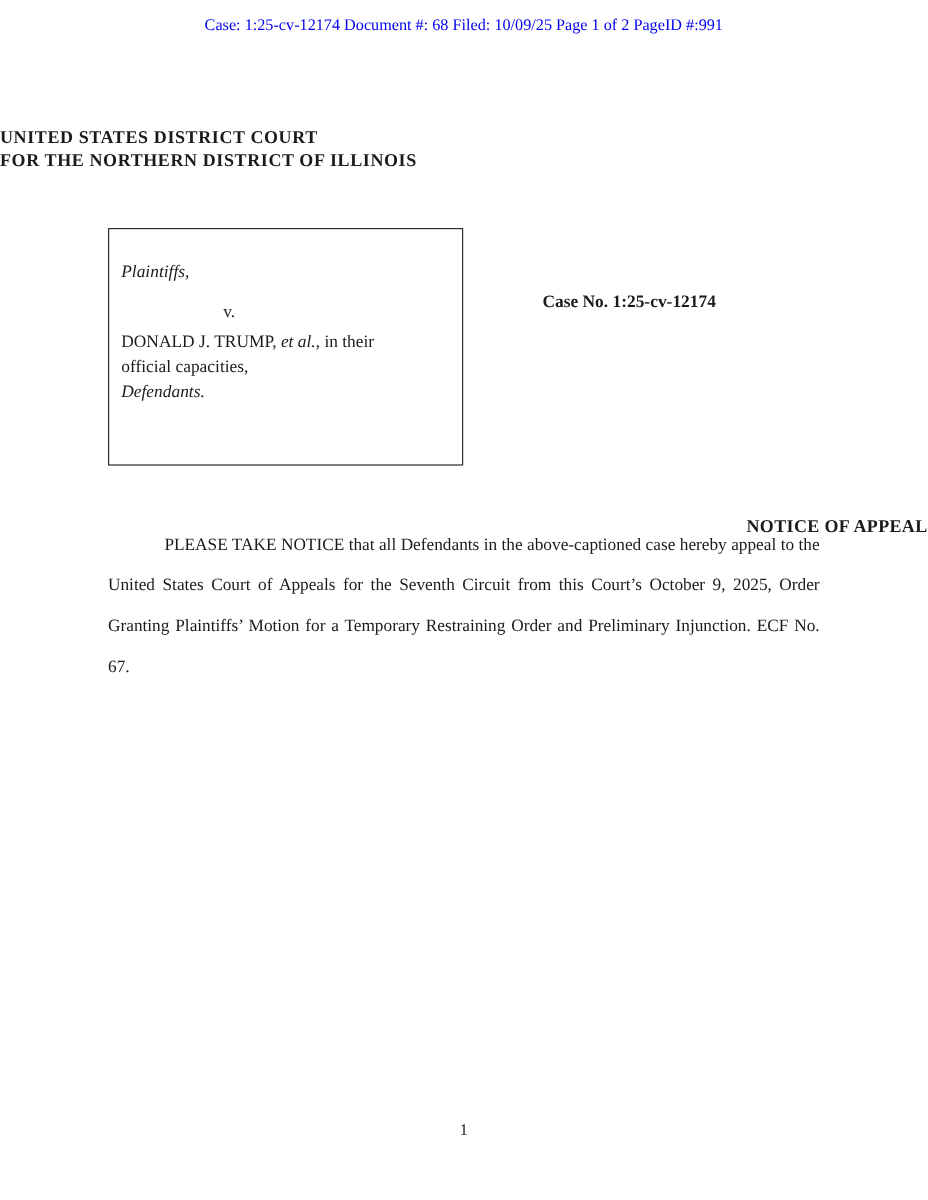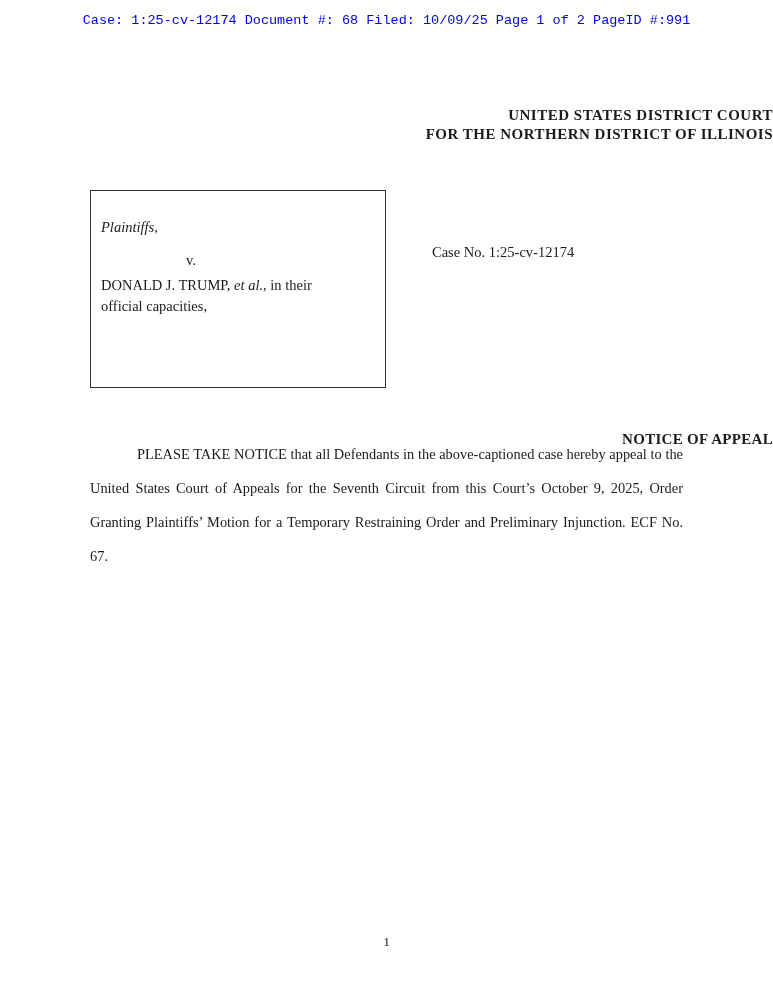--- a/index.html
+++ b/index.html
@@ -10,28 +10,28 @@
     background: #ffffff;
     font-family: "Liberation Serif", serif;
     color: var(--text-color, #1b1b1b);
     position: relative;
     overflow: hidden;
   }
   .stamp {
     position: absolute;
     top: 13px; left: 0; width: 100%;
     text-align: center;
-    font-family: Liberation Mono, monospace;
+    font-family: Liberation Serif, serif;
     font-size: 13.5px;
     color: var(--stamp-color, #0101ee);
   }
   .court-heading {
     position: absolute;
     top: 106px; left: 0; width: 100%;
-    text-align: right;
+    text-align: left;
     font-weight: bold;
     font-size: 15px;
     line-height: 19px;
     letter-spacing: 0.5px;
   }
   .caption-box {
     position: absolute;
     top: 190px; left: 90px;
     width: 296px; height: 198px;
     border: 1px solid #2e2e2e;
@@ -43,22 +43,23 @@
   .role {
     padding-right: 40px;
     font-style: italic;
   }
   .plaintiff-role { margin-top: 13px; }
   .versus { margin-top: 12px; margin-left: 85px; }
   .defendants { margin-top: 4px; }
   .italic { font-style: italic; }
   .case-no {
     position: absolute;
-    top: 244px; left: 432px;
+    top: 244px; left: 452px;
     font-size: 14.5px;
+    font-weight: bold;
   }
   .doc-title {
     position: absolute;
     top: 431px; left: 0; width: 100%;
     text-align: right;
     font-weight: bold;
     font-size: 15px;
     letter-spacing: 0.3px;
   }
   .body-par {
@@ -88,20 +89,21 @@
   <div class="court-heading">
     <div>UNITED STATES DISTRICT COURT</div>
     <div>FOR THE NORTHERN DISTRICT OF ILLINOIS</div>
   </div>
 
   <div class="caption-box">
     <div class="role plaintiff-role">Plaintiffs,</div>
     <div class="versus">v.</div>
     <div class="defendants pre"><span>DONALD J. TRUMP, </span><span class="italic">et al.</span><span>, in their
 official capacities,</span></div>
+    <div class="role">Defendants.</div>
   </div>
 
   <div class="case-no">Case No. 1:25-cv-12174</div>
 
   <div class="doc-title">NOTICE OF APPEAL</div>
 
   <p class="body-par">PLEASE TAKE NOTICE that all Defendants in the above-captioned case hereby appeal to the United States Court of Appeals for the Seventh Circuit from this Court’s October 9, 2025, Order Granting Plaintiffs’ Motion for a Temporary Restraining Order and Preliminary Injunction. ECF No. 67.</p>
 
   <div class="page-num">1</div>
 

